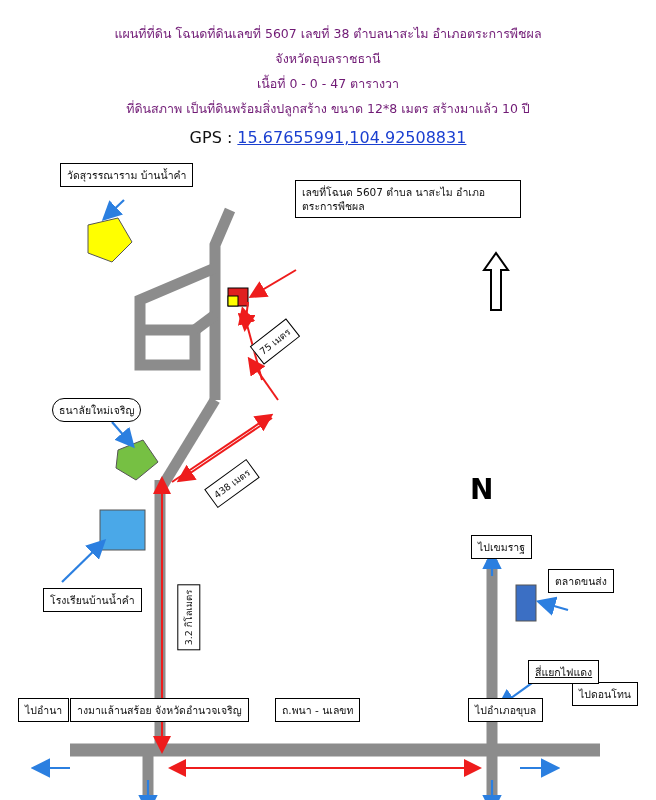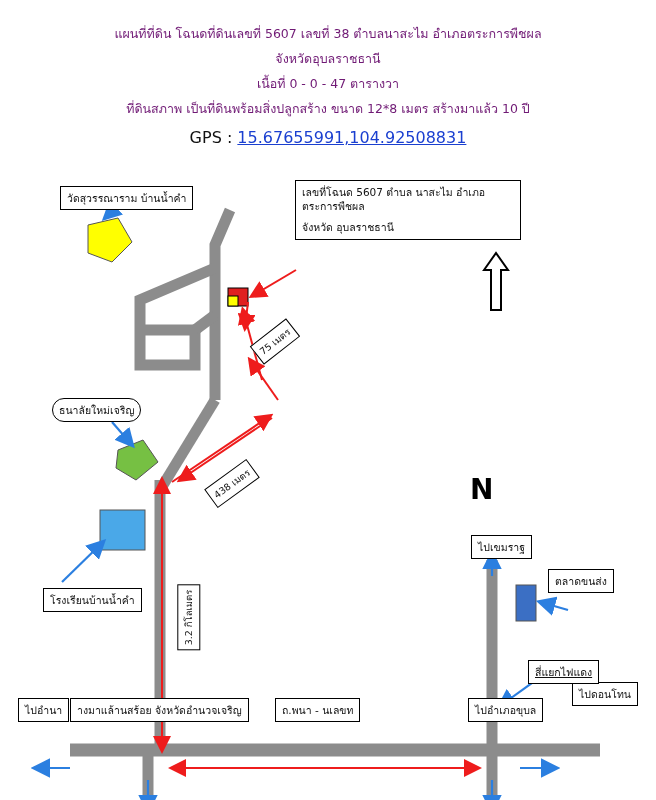--- a/index.html
+++ b/index.html
@@ -176,24 +176,23 @@
 
     <g>
       <path d="M484,120 L496,103 L508,120 L501,120 L501,160 L491,160 L491,120 Z" fill="#ffffff" stroke="#000000" stroke-width="2"></path>
     </g>
   </svg>
 
   <div id="north-letter">N</div>
 
   <div class="lbl multi" style="left:286px; top:180px; width:226px;">
     <div>เลขที่โฉนด 5607 ตำบล นาสะไม อำเภอ ตระการพืชผล</div>
-    <div style="margin-top:7px;">จังหวัด อุบลราชธานี</div>
   </div>
 
-  <div class="lbl" style="left:60px; top:163px;margin-top:23px;">วัดสุวรรณาราม บ้านน้ำคำ</div>
+  <div class="lbl" style="left:60px; top:163px;">วัดสุวรรณาราม บ้านน้ำคำ</div>
 
   <div class="lbl" style="left:52px; top:398px;border-radius:12px;">ธนาลัยใหม่เจริญ</div>
 
   <div class="lbl" style="left:43px; top:588px;">โรงเรียนบ้านน้ำคำ</div>
 
   <div class="lbl" style="left:18px; top:698px;">ไปอำนา</div>
 
   <div class="lbl" style="left:70px; top:698px;">างมาแล้านสร้อย จังหวัดอำนวจเจริญ</div>
 
   <div class="lbl" style="left:275px; top:698px;">ถ.พนา - นเลขท</div>

